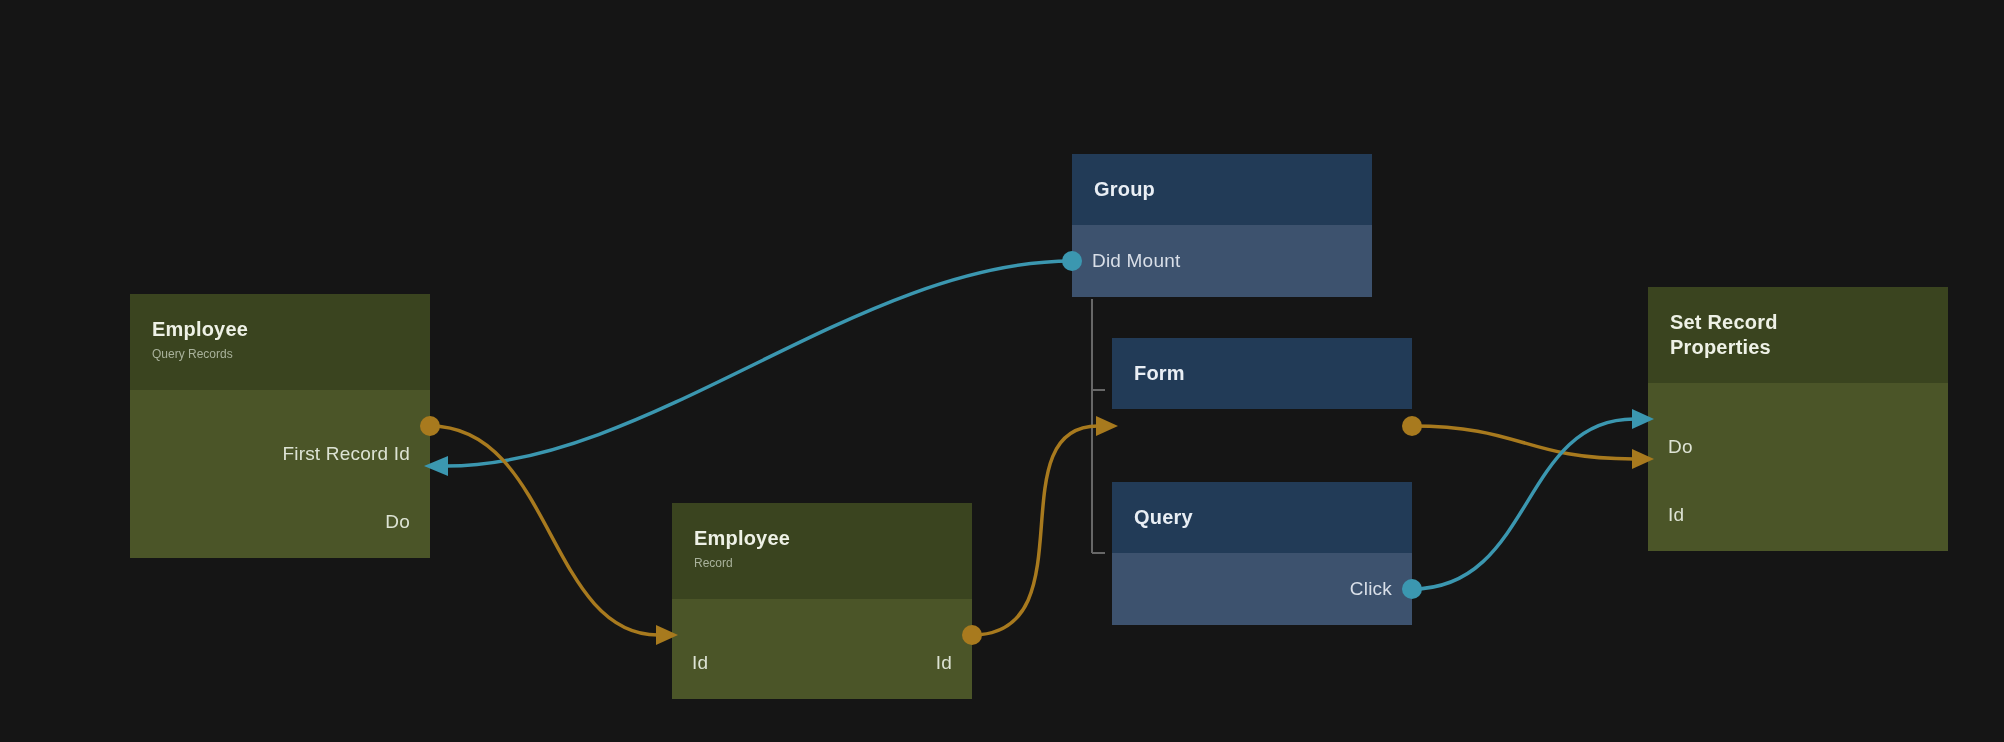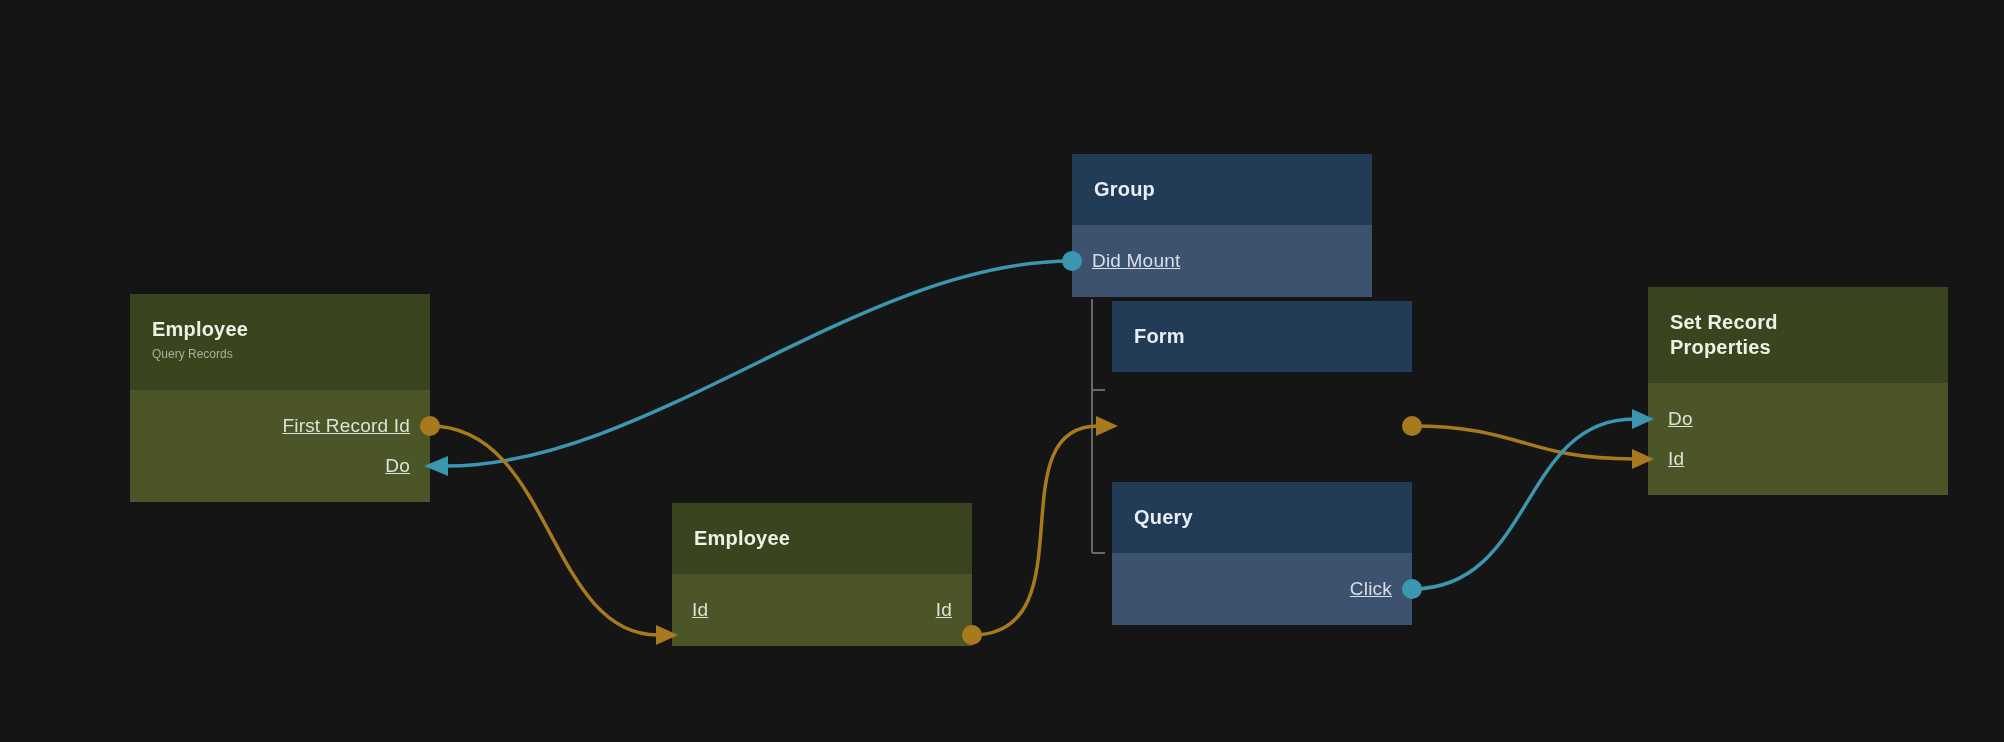--- a/index.html
+++ b/index.html
@@ -47,42 +47,41 @@
   .node-body{
     padding:16px 0;
   }
   .port-row{
     height:40px;
     display:flex;
     align-items:center;
     padding:0 20px;
     font-size:19px;
     letter-spacing:.2px;
-    text-decoration:underline;
   }
   .port-row.align-right{justify-content:flex-end;}
   .port-row.align-split{justify-content:space-between;}
 
   
   .node--olive .node-header{background:var(--olive_header);}
   .node--olive .node-body{background:var(--olive_body);}
   .node--olive .node-title{color:var(--title_olive);}
   .node--olive .node-subtitle{color:var(--subtitle_olive);}
-  .node--olive .port-row{color:var(--port_olive);}
+  .node--olive .port-row{color:var(--port_olive);margin-top:28px;}
 
   
   .node--blue .node-header{background:var(--blue_header);}
   .node--blue .node-body{background:var(--blue_body);}
   .node--blue .node-title{color:var(--title_blue);}
   .node--blue .port-row{color:var(--port_blue);}
 
   
   .node--employee-query{left:130px;top:294px;}
   .node--group{left:1072px;top:154px;}
-  .node--form{left:1112px;top:301px;}
+  .node--form{left:1112px;top:338px;}
   .node--button{left:1112px;top:482px;}
   .node--employee-record{left:672px;top:503px;}
   .node--srp{left:1648px;top:287px;}
   .node--srp .node-title{width:170px;}
 
   
   .wires{
     position:absolute;
     left:0;top:0;
     width:2004px;height:742px;
@@ -142,20 +141,21 @@
     <div class="node-body">
       <div class="port-row align-right">
         <span>Click</span>
       </div>
     </div>
   </div>
 
   <div class="node node--olive node--employee-record">
     <div class="node-header">
       <div class="node-title">Employee</div>
+      <div class="node-subtitle">Record</div>
     </div>
     <div class="node-body">
       <div class="port-row align-split">
         <span>Id</span>
         <span>Id</span>
       </div>
     </div>
   </div>
 
   <div class="node node--olive node--srp">

